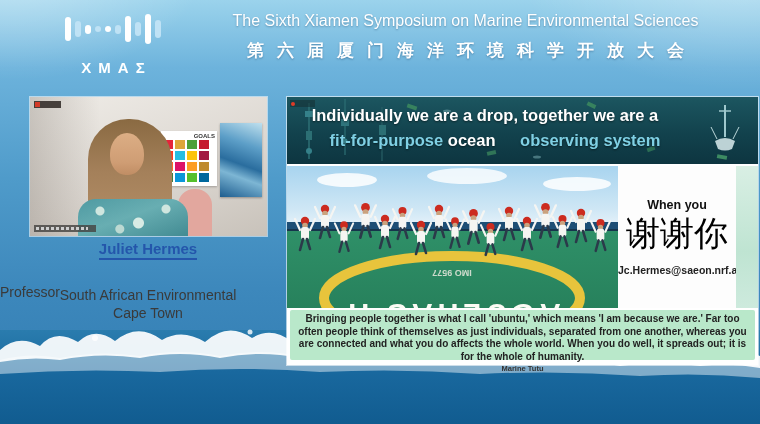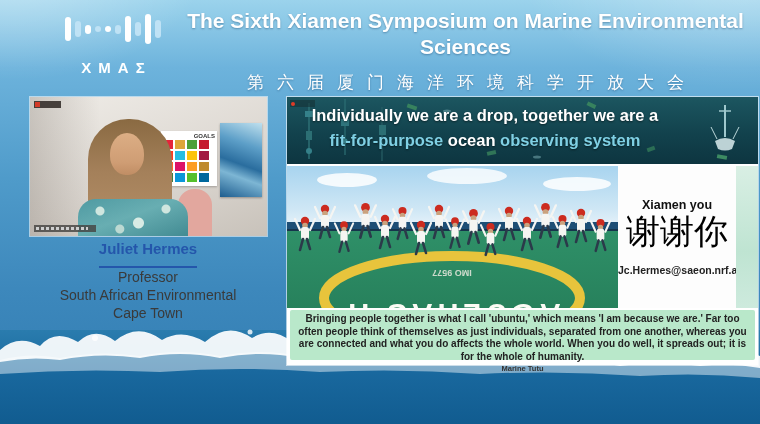--- a/index.html
+++ b/index.html
@@ -16,22 +16,22 @@
 
   
   .logo{position:absolute;left:38px;top:10px;width:150px;text-align:center;}
   .logo-bars{display:flex;justify-content:center;align-items:center;gap:4px;height:38px;}
   .logo-bars i{display:block;width:6px;border-radius:6px;background:#fff;}
   .logo-bars i:nth-child(even){background:#bfe2f5;}
   .b1{height:24px}.b2{height:16px}.b3{height:9px}.b4{height:6px;width:6px}.b5{height:6px;width:6px}
   .b6{height:9px}.b7{height:26px}.b8{height:14px}.b9{height:30px}.b10{height:18px}
   .logo-text{color:#fff;font-size:15px;font-weight:600;letter-spacing:7px;margin-top:11px;text-indent:7px;}
   .header-titles{position:absolute;left:178px;top:8px;width:575px;text-align:center;color:#fff;}
-  .title-en{font-size:21px;font-weight:bold;line-height:26px;text-shadow:0 1px 2px rgba(0,40,80,.35);}
-  .title-zh{font-size:17px;font-weight:normal;letter-spacing:13px;line-height:30px;margin-top:8px;
+  .title-en{font-size:16px;font-weight:normal;line-height:26px;text-shadow:0 1px 2px rgba(0,40,80,.35);}
+  .title-zh{font-size:17px;font-weight:bold;letter-spacing:13px;line-height:30px;margin-top:2px;
     text-indent:13px;text-shadow:0 1px 2px rgba(0,40,80,.35);}
 
   
   .ocean{position:absolute;left:0;top:330px;width:760px;height:94px;
     background:linear-gradient(180deg,#2a7cae 0%,#19689e 45%,#115c90 100%);}
   .foam{position:absolute;left:0;top:-14px;width:760px;height:70px;}
 
   
   .video-panel{position:absolute;left:30px;top:97px;width:237px;height:139px;
     background:linear-gradient(160deg,#efece7 0%,#ddd8d2 55%,#c8c2ba 100%);
@@ -58,44 +58,44 @@
       radial-gradient(circle at 38% 75%,#bcd9d2 0 4px,transparent 5px),
       linear-gradient(160deg,#4f9aa2 0%,#68aeb2 45%,#3f8890 100%);}
   .rec-badge{position:absolute;top:4px;left:4px;width:27px;height:7px;background:rgba(45,38,34,.85);}
   .rec-badge::before{content:"";position:absolute;left:1px;top:1px;width:5px;height:5px;background:#d33a28;}
   .name-label{position:absolute;bottom:4px;left:4px;width:62px;height:7px;background:rgba(70,68,66,.82);}
   .name-label::before{content:"";position:absolute;left:2px;top:2px;width:52px;height:3px;
     background:repeating-linear-gradient(90deg,#cfcfcf 0 3px,transparent 3px 5px);}
 
   .speaker-name{position:absolute;left:0;top:240px;width:296px;text-align:center;
     font-size:15px;font-weight:bold;color:#2456ab;}
-  .speaker-name span{border-bottom:2px solid #2456ab;padding-bottom:9px;}
-  .speaker-title{position:absolute;left:0;top:269px;width:296px;text-align:center;
+  .speaker-name span{border-bottom:2px solid #2456ab;padding-bottom:1px;}
+  .speaker-title{position:absolute;left:0;top:284px;width:296px;
     font-size:14px;color:#3a3a3a;}
   .speaker-affil{position:absolute;left:0;top:287px;width:296px;text-align:center;
     font-size:14px;color:#3a3a3a;line-height:17.5px;z-index:5;}
 
   
   .slide{position:absolute;left:287px;top:97px;width:471px;height:268px;background:#fff;z-index:4;
     box-shadow:0 0 0 1px rgba(255,255,255,.6);}
   .banner{position:absolute;left:0;top:0;width:471px;height:67px;overflow:hidden;
     background:linear-gradient(180deg,#1c5660 0%,#12424d 55%,#0d3540 100%);}
   .banner-text{position:absolute;left:0;top:6px;width:396px;text-align:center;
     font-size:16.5px;font-weight:600;line-height:25px;color:#fff;
     text-shadow:0 1px 2px rgba(0,0,0,.5);}
-  .accent{color:#7fd0e4;}
+  .accent{color:#7fd0e4;margin-left:20px;}
   .wordwhite{color:#ffffff;font-weight:700;}
   .slide-rec{position:absolute;top:3px;left:3px;width:25px;height:7px;background:rgba(20,45,50,.55);}
   .slide-rec::before{content:"";position:absolute;left:1px;top:1.5px;width:4px;height:4px;
     border-radius:50%;background:#e03b28;}
   .photo{position:absolute;left:0;top:69px;width:331px;height:142px;overflow:hidden;}
   .thanks-panel{position:absolute;left:331px;top:69px;width:118px;height:142px;background:#fdfdfd;
     text-align:center;}
   .thanks-line1{margin-top:32px;font-size:12.5px;font-weight:600;color:#111;}
-  .thanks-line2{margin-top:2px;font-size:34px;color:#000;font-family:Liberation Mono, monospace;line-height:40px;}
+  .thanks-line2{margin-top:2px;font-size:34px;color:#000;font-family:Liberation Serif, serif;line-height:40px;}
   .thanks-email{margin-top:10px;font-size:10.5px;font-weight:600;color:#222;}
   .slide-strip{position:absolute;left:449px;top:69px;width:22px;height:142px;
     background:linear-gradient(180deg,#d9efe4 0%,#bfe4d2 60%,#cdeadd 100%);}
   .quote-box{position:absolute;left:3px;top:213px;width:465px;height:50px;background:#b9e8ca;
     border-radius:2px;text-align:center;color:#222;}
   .quote-text{padding:3px 7px 0 7px;font-size:10px;font-weight:bold;line-height:12.5px;}
   .quote-author{margin-top:1px;font-size:7.5px;font-weight:bold;color:#333;}
 </style>
 </head>
 <body>
@@ -266,21 +266,21 @@
           <use href="#jumper" x="228" y="48" width="24" height="42"></use>
           <use href="#jumper" x="246" y="34" width="25" height="44"></use>
           <use href="#jumper" x="264" y="46" width="23" height="41"></use>
           <use href="#jumper" x="282" y="40" width="24" height="42"></use>
           <use href="#jumper" x="302" y="50" width="23" height="41"></use>
         </g>
       </svg>
     </div>
 
     <div class="thanks-panel">
-      <div class="thanks-line1">Xiamen you</div>
+      <div class="thanks-line1">When you</div>
       <div class="thanks-line2">谢谢你</div>
       <div class="thanks-email">Jc.Hermes@saeon.nrf.ac.za</div>
     </div>
     <div class="slide-strip"></div>
 
     <div class="quote-box">
       <div class="quote-text">Bringing people together is what I call 'ubuntu,' which means 'I am because we are.' Far too often people think of themselves as just individuals, separated from one another, whereas you are connected and what you do affects the whole world. When you do well, it spreads out; it is for the whole of humanity.</div>
       <div class="quote-author">Marine Tutu</div>
     </div>
   </div>

